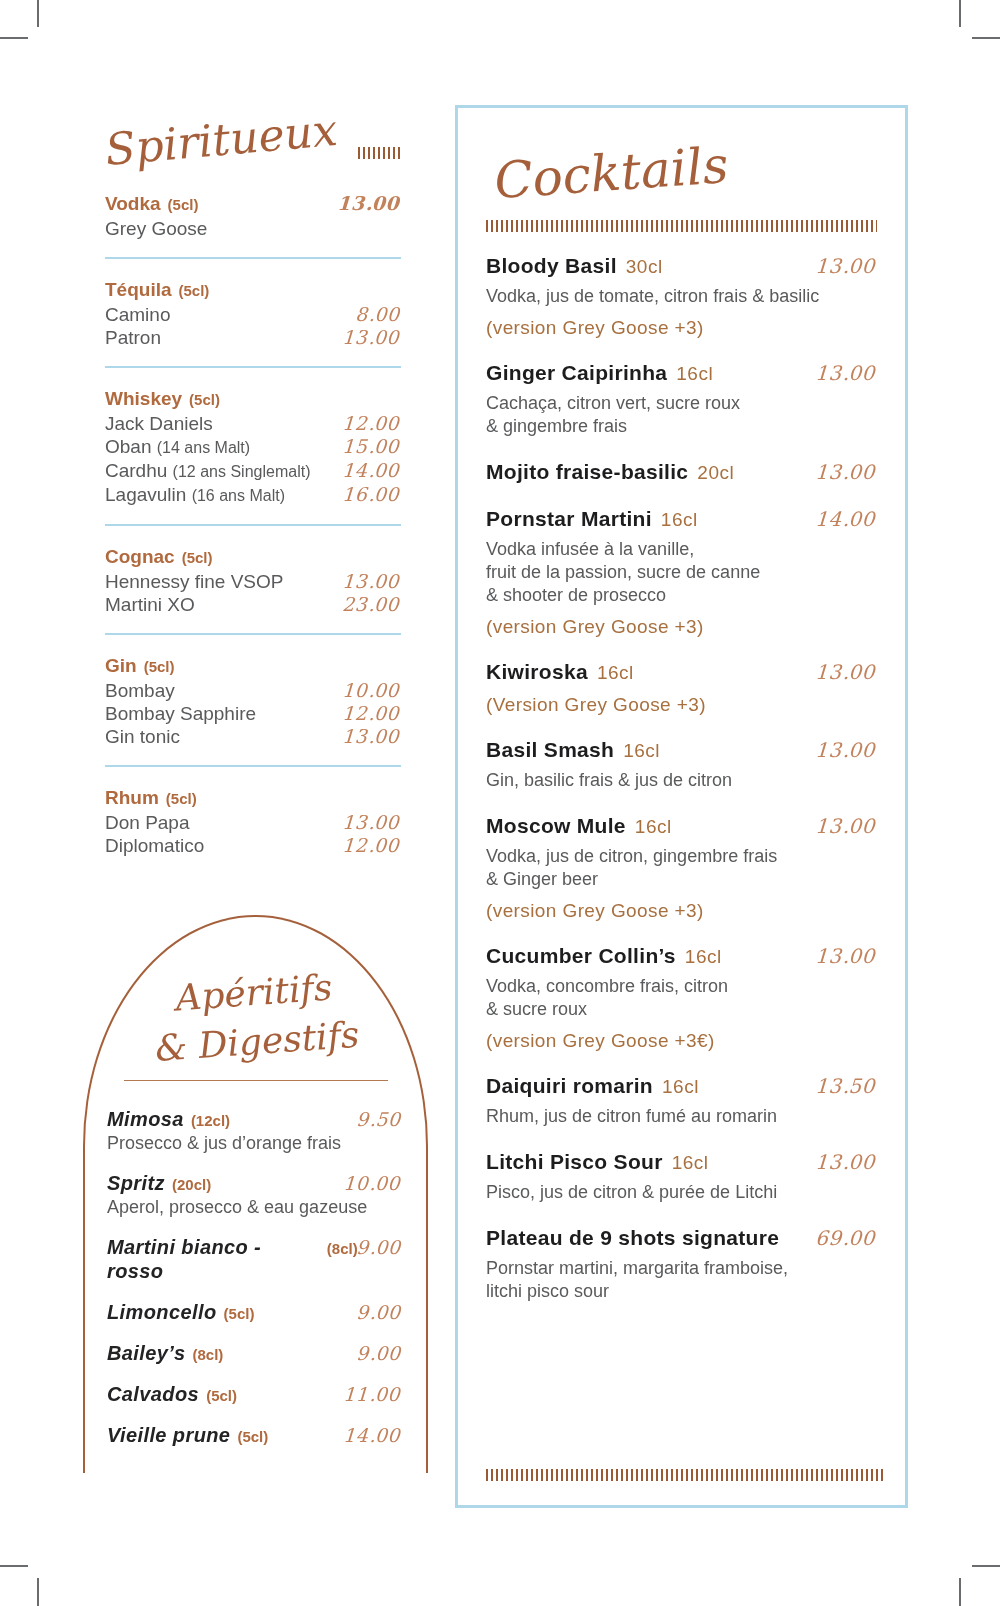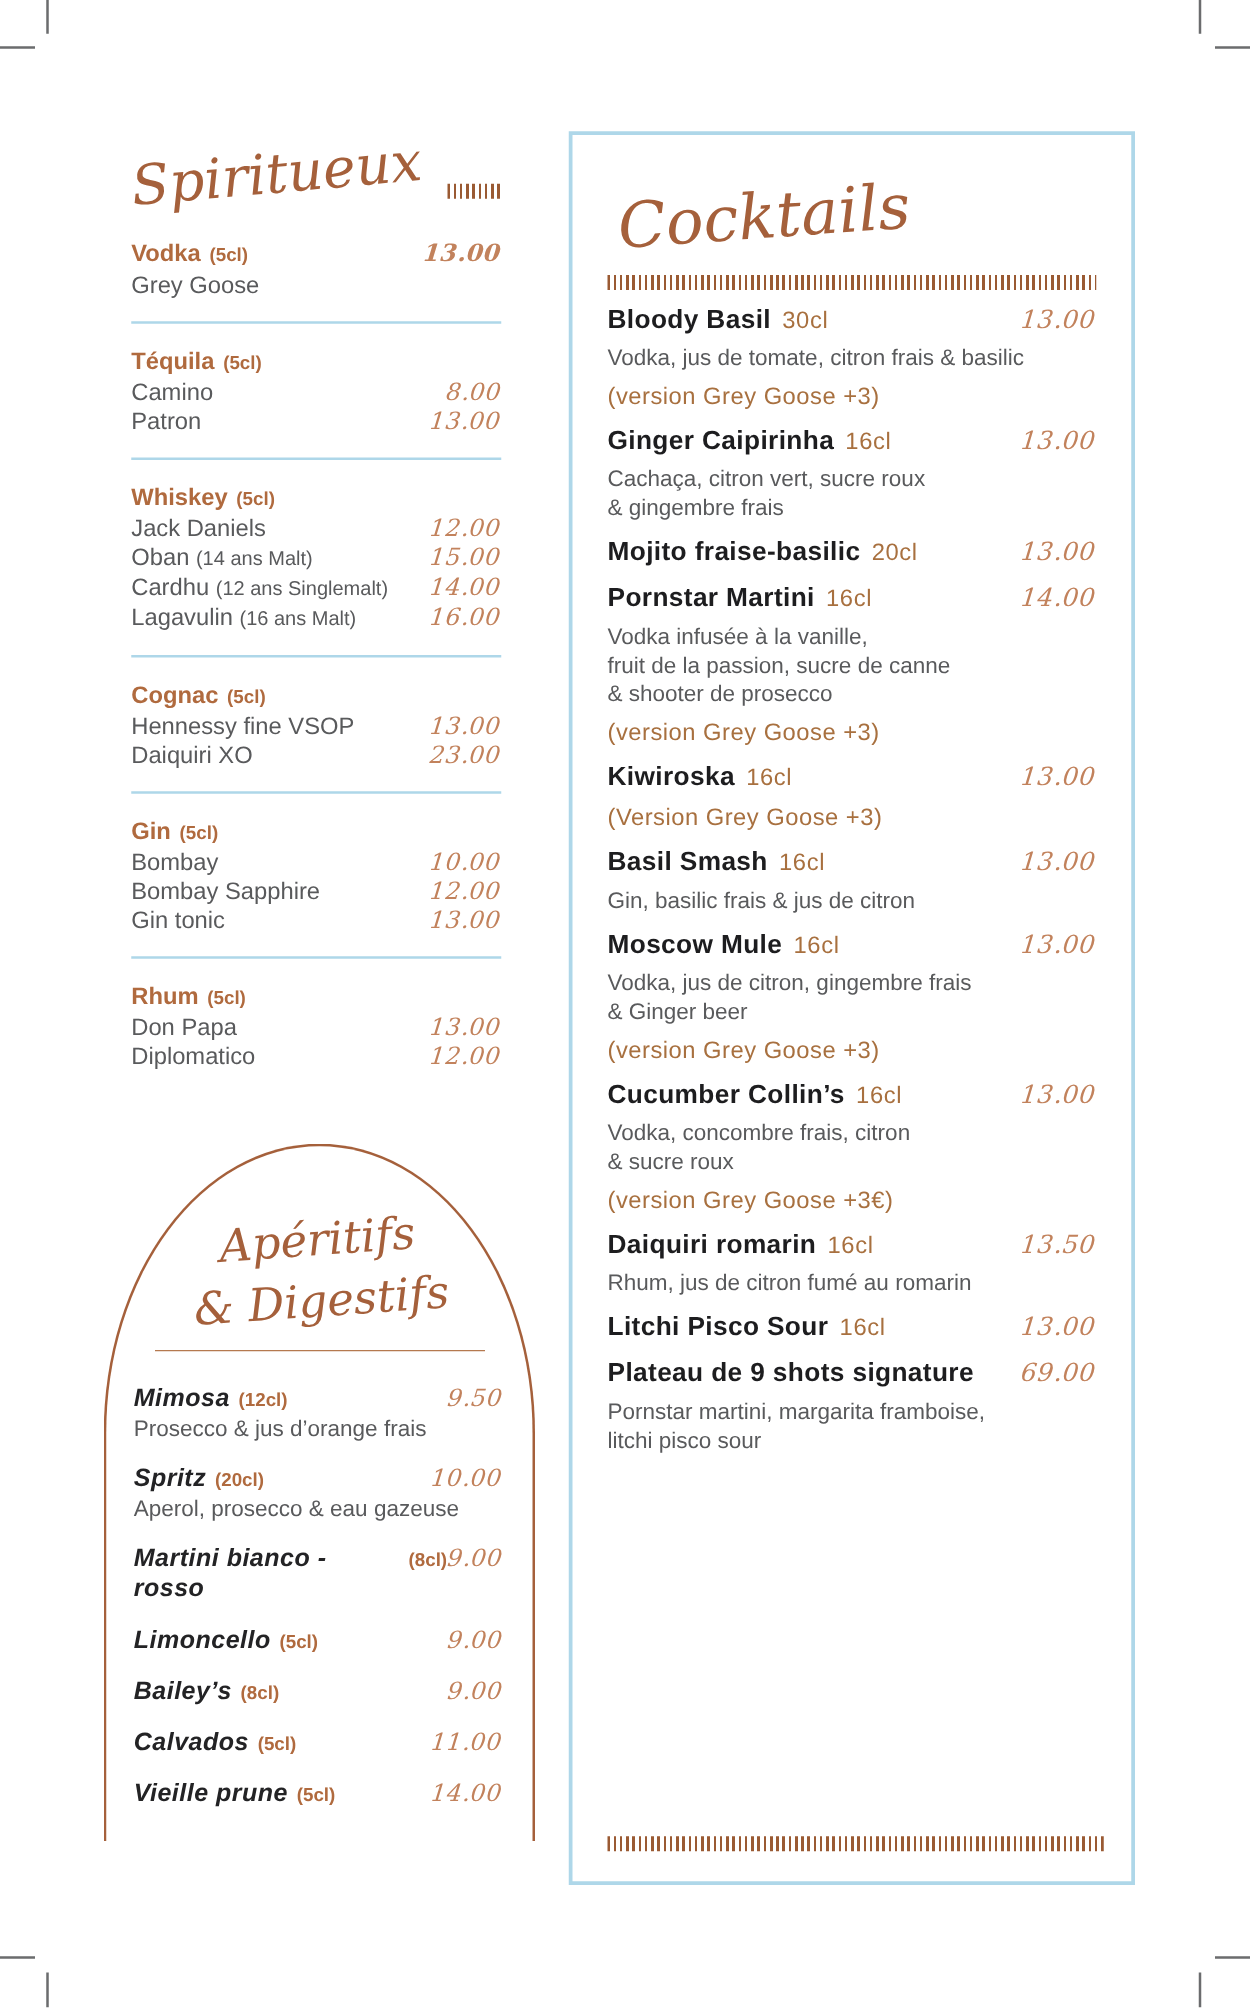--- a/index.html
+++ b/index.html
@@ -43,21 +43,21 @@
   .ap-head{display:flex;align-items:baseline;}
   .ap-name{font-size:20px;font-weight:600;color:#232325;letter-spacing:.4px;line-height:24px;font-style:italic;}
   .ap-size{font-size:15px;color:var(--header_orange);margin-left:7px;font-weight:bold;}
   .ap-desc{font-size:18px;color:var(--text_grey);margin-top:1px;line-height:22px;}
 
   
   .box{position:absolute;left:455px;top:105px;width:453px;height:1403px;
        border:3px solid var(--divider_blue);padding:16px 28px;}
   .c-title{font-size:50px;transform:rotate(-4deg);margin:14px 0 0 8px;line-height:1.2;white-space:nowrap;}
   .c-hatch-top{margin-top:22px;}
-  .c-item{margin-top:11px;}
+  .c-item{margin-top:21px;}
   .c-head{display:flex;align-items:baseline;}
   .c-name{font-size:21px;font-weight:bold;color:var(--text_dark);letter-spacing:.3px;line-height:26px;}
   .c-size{font-size:19px;color:#a8703f;margin-left:9px;letter-spacing:.5px;}
   .c-price{margin-left:auto;font-size:20px;}
   .c-desc{font-size:18px;color:var(--text_grey);margin-top:6px;line-height:23px;white-space:pre-line;}
   .c-note{font-size:19px;color:#a8703f;margin-top:9px;letter-spacing:.4px;}
   .box-hatch-bottom{position:absolute;left:28px;bottom:24px;width:397px;}
 </style>
 </head>
 <body>
@@ -134,21 +134,21 @@
     <div class="s-section">
       <div class="s-head">
         <span>Cognac</span>
         <span class="s-size">(5cl)</span>
       </div>
       <div class="s-row">
         <span>Hennessy fine VSOP</span>
         <span class="price">13.00</span>
       </div>
       <div class="s-row">
-        <span>Daiquiri XO</span>
+        <span>Martini XO</span>
         <span class="price">23.00</span>
       </div>
     </div>
     <div class="divider"></div>
 
     <div class="s-section">
       <div class="s-head">
         <span>Gin</span>
         <span class="s-size">(5cl)</span>
       </div>
@@ -339,20 +339,21 @@
       </div>
       <div class="c-desc">Rhum, jus de citron fumé au romarin</div>
     </div>
 
     <div class="c-item">
       <div class="c-head">
         <span class="c-name">Litchi Pisco Sour</span>
         <span class="c-size">16cl</span>
         <span class="price c-price">13.00</span>
       </div>
+      <div class="c-desc">Pisco, jus de citron &amp; purée de Litchi</div>
     </div>
 
     <div class="c-item">
       <div class="c-head">
         <span class="c-name">Plateau de 9 shots signature</span>
         <span class="price c-price">69.00</span>
       </div>
       <div class="c-desc">Pornstar martini, margarita framboise,
 litchi pisco sour</div>
     </div>

